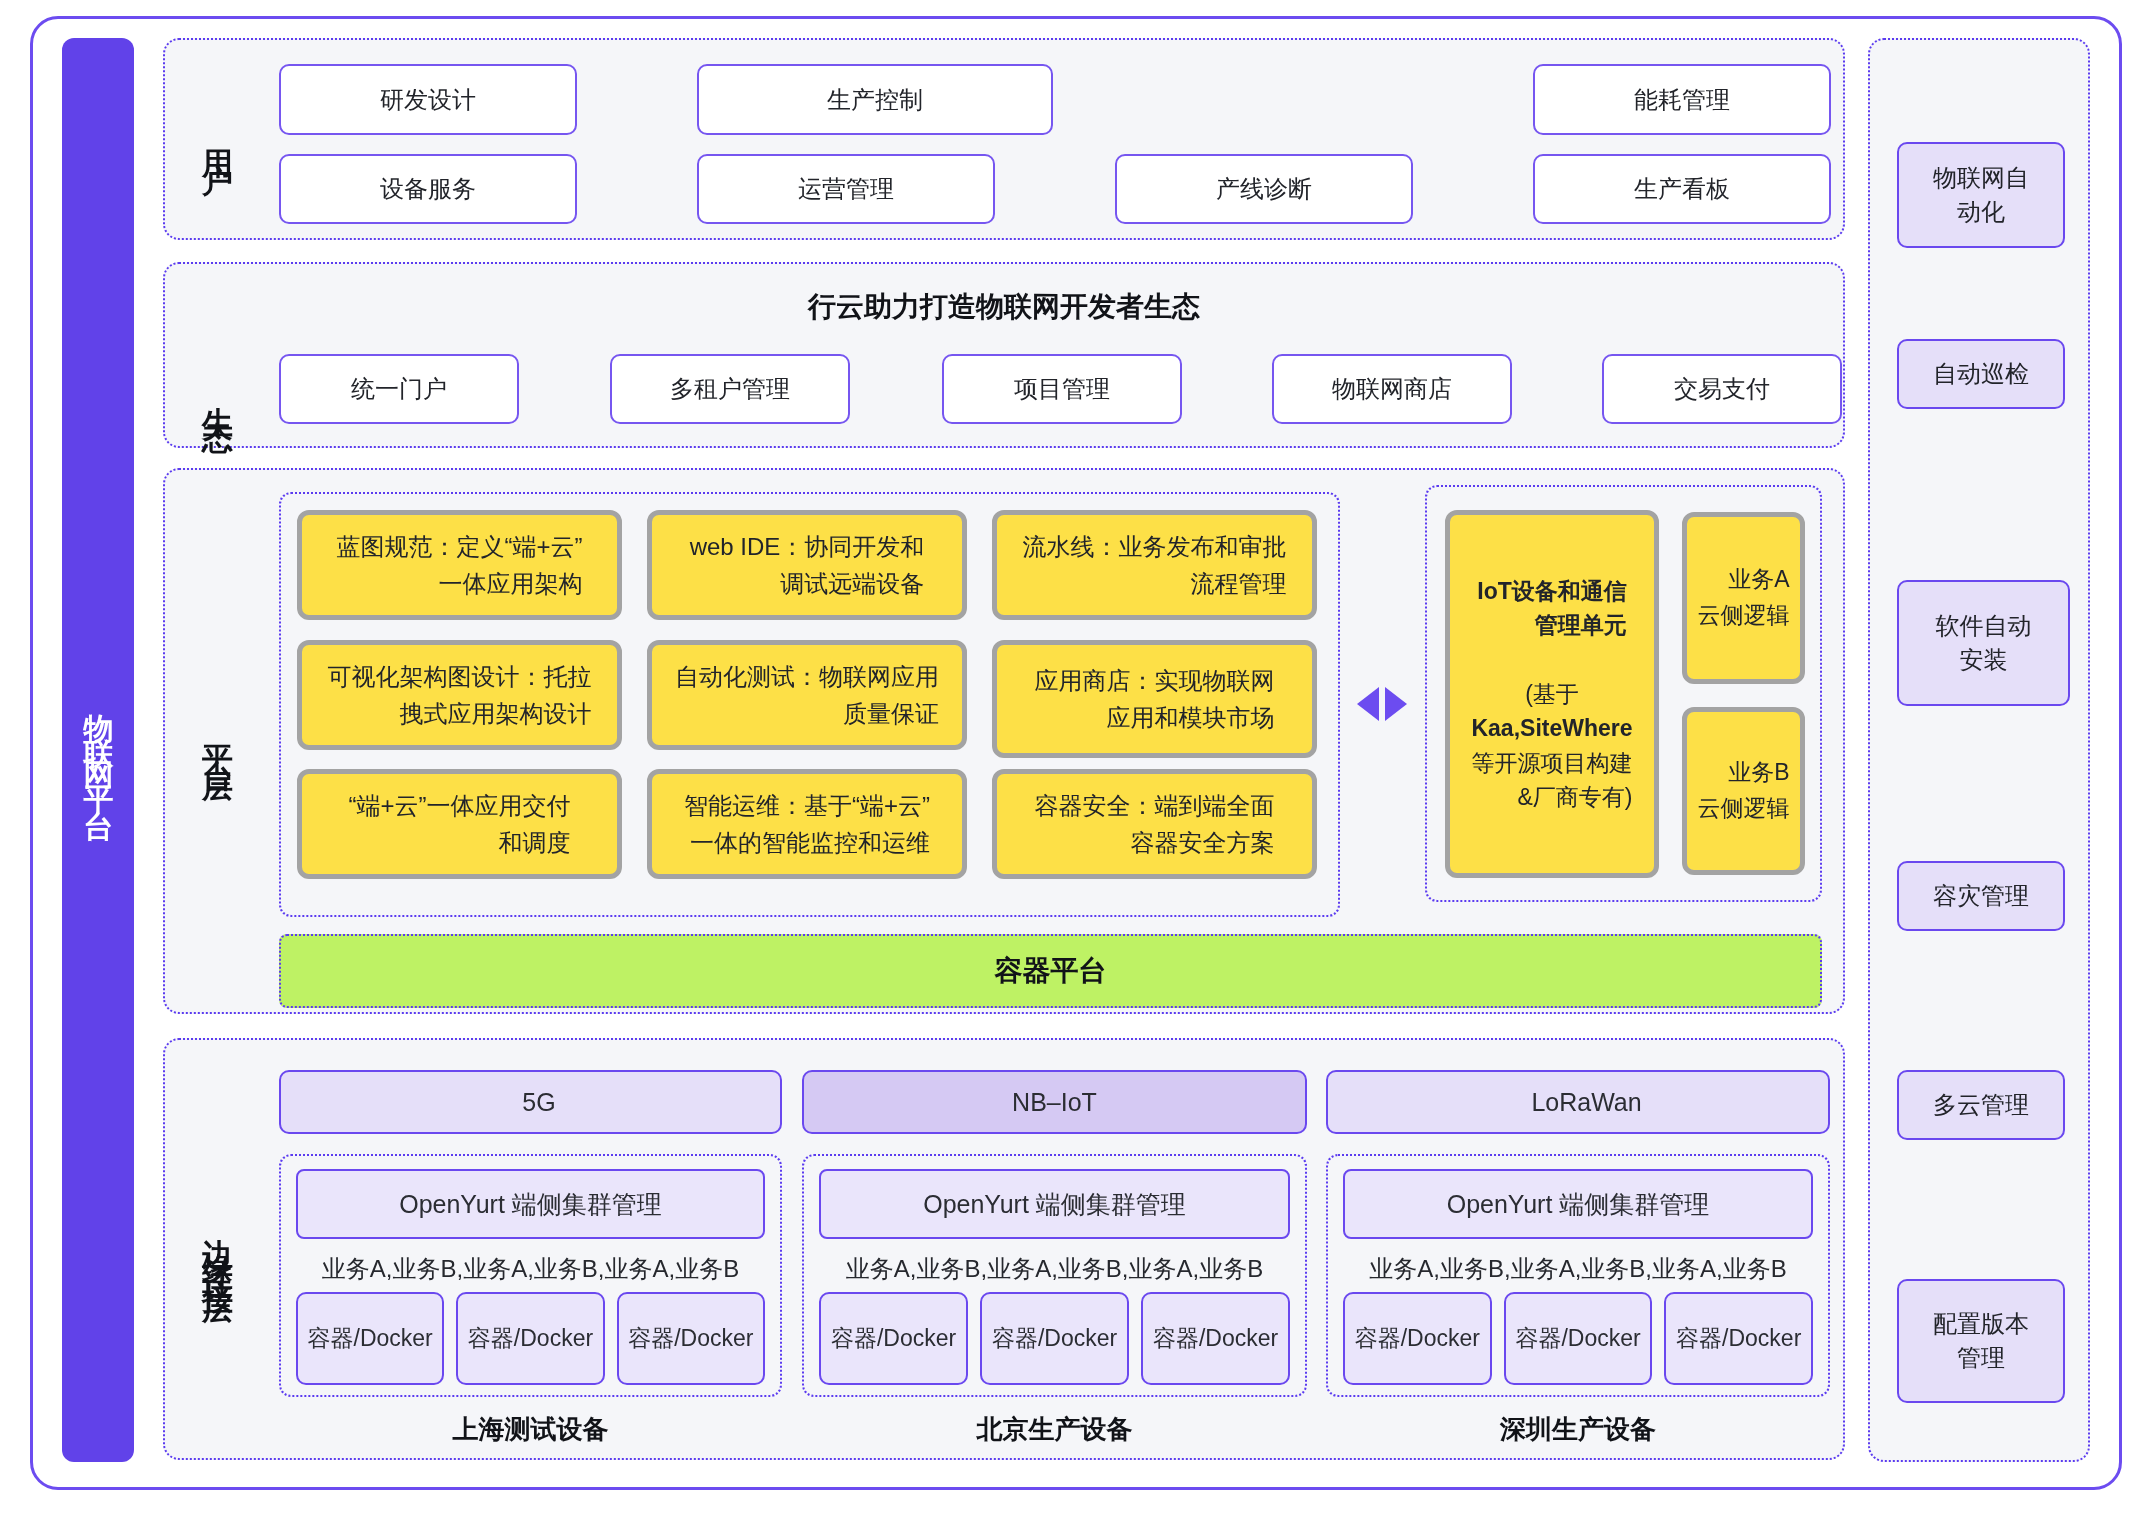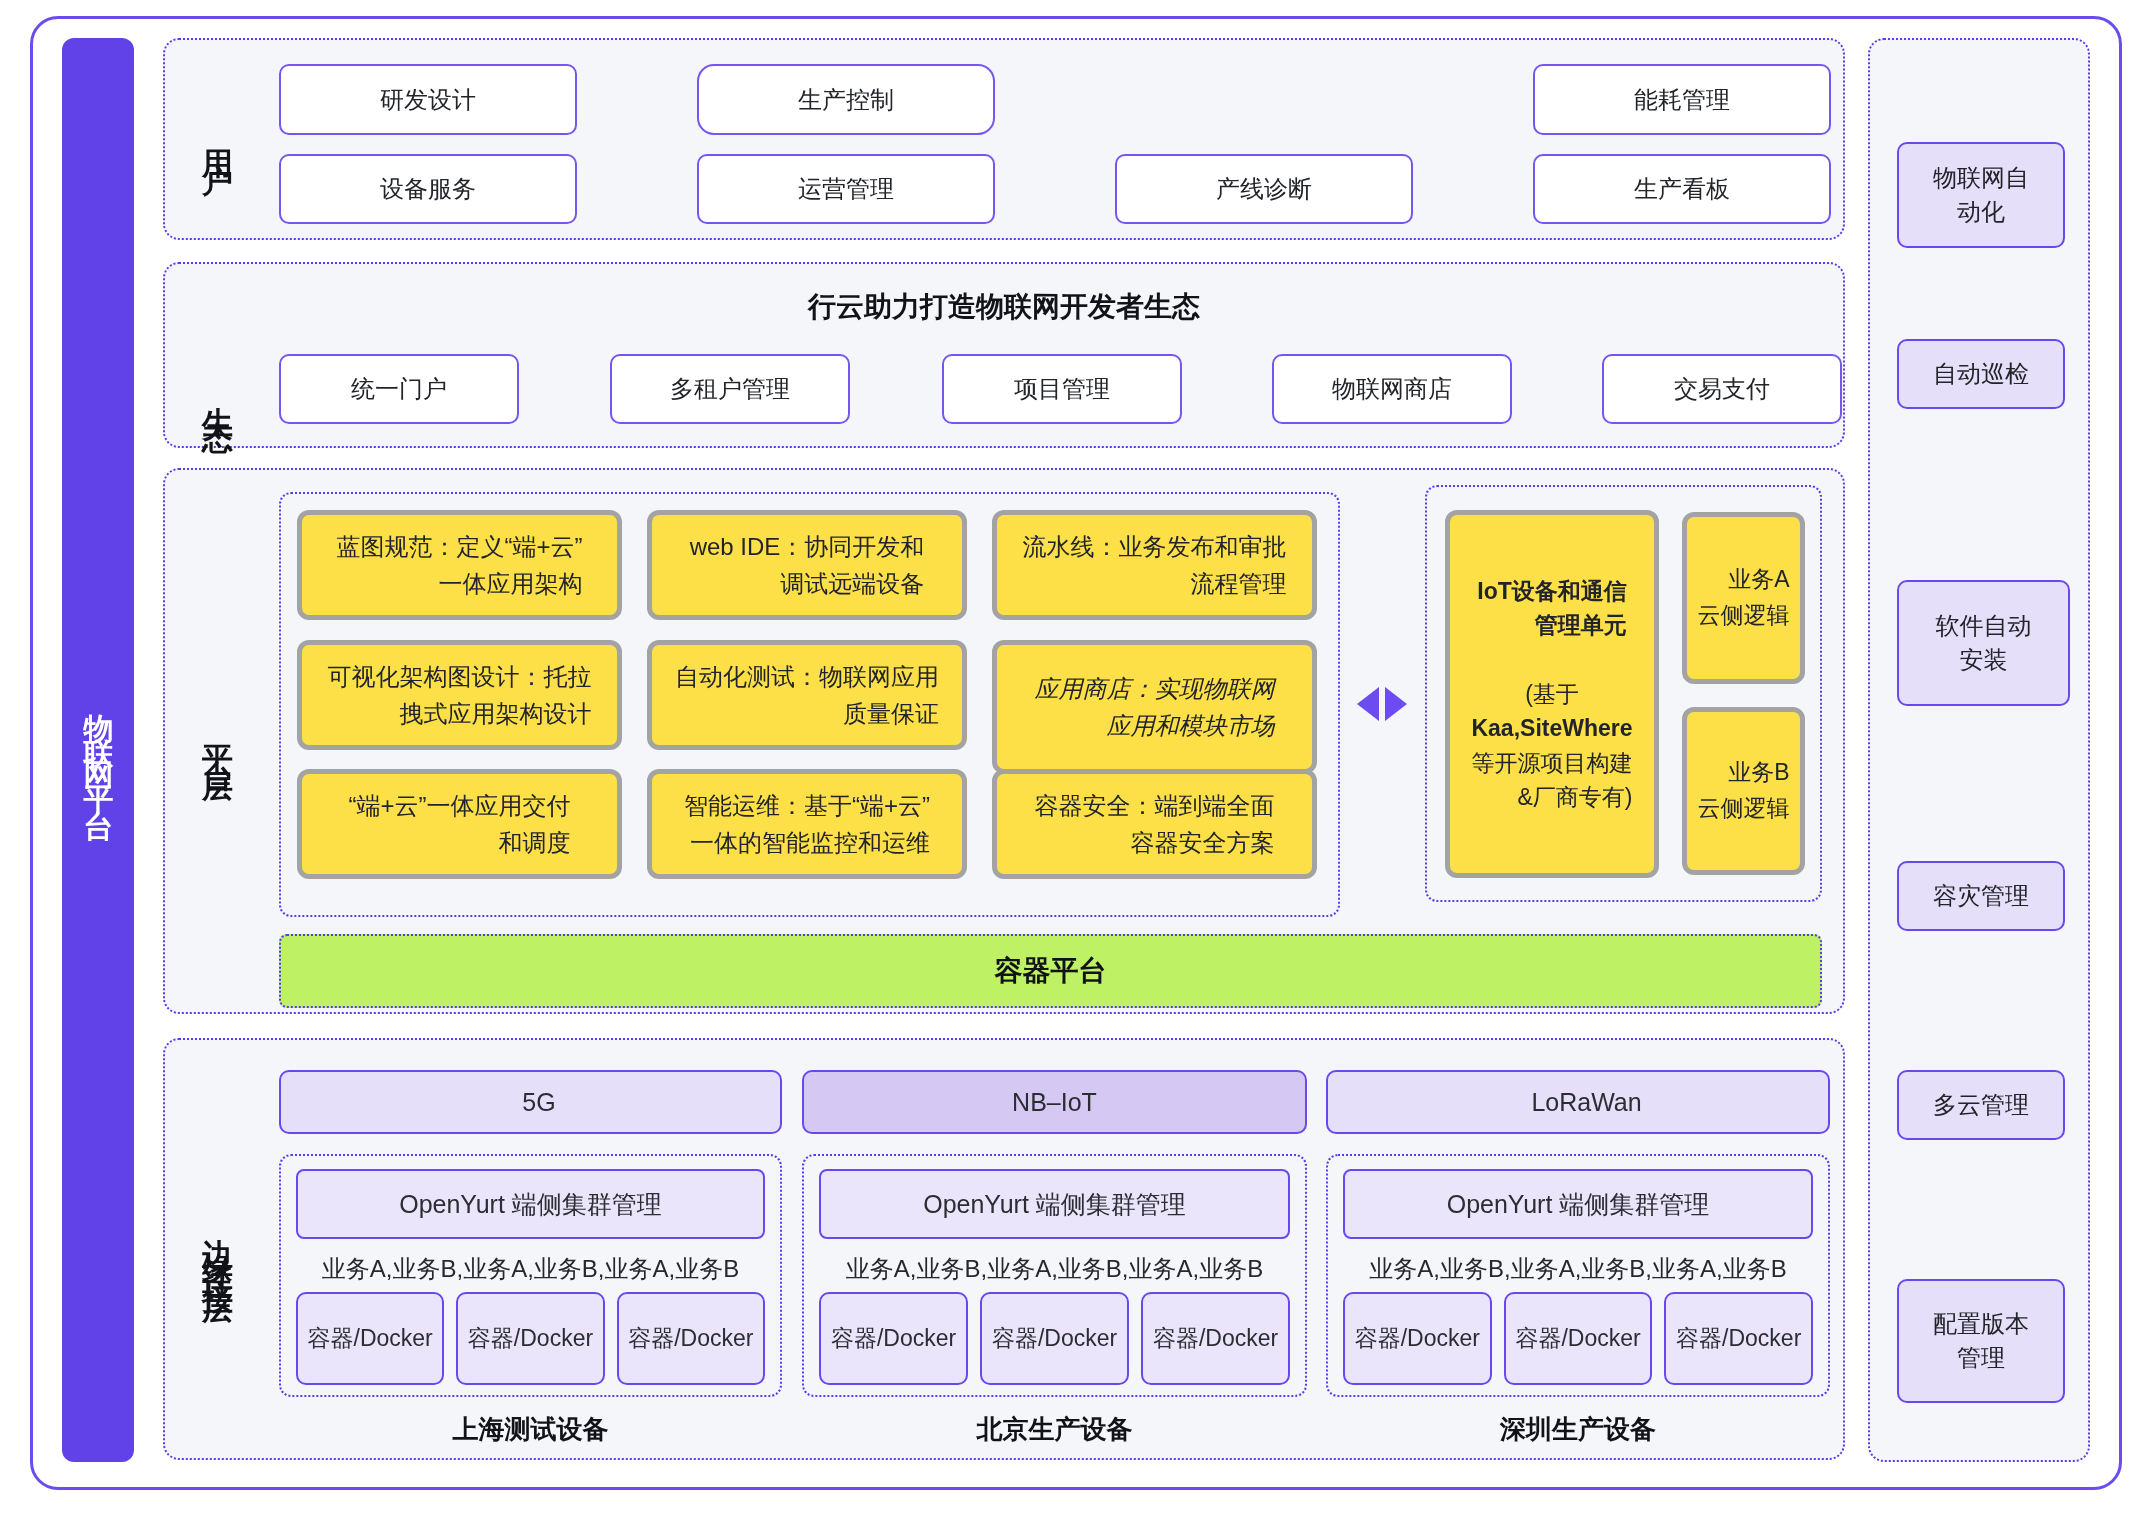--- a/index.html
+++ b/index.html
@@ -38,21 +38,21 @@
 
   <div class="abs sidebar" style="left:62px;top:38px;width:72px;height:1424px;">
     <div class="v-text">物联网平台</div>
   </div>
 
   <div class="abs section" style="left:163px;top:38px;width:1682px;height:202px;">
     <div class="abs sec-label" style="left:30px;top:0;width:44px;height:100%;">
       <div class="v-text">用户</div>
     </div>
     <div class="abs wbox" style="left:114px;top:24px;width:298px;height:71px;">研发设计</div>
-    <div class="abs wbox" style="left:532px;top:24px;width:298px;height:71px;border-radius:17px;">生产控制</div>
+    <div class="abs wbox" style="left:532px;top:24px;width:356px;height:71px;">生产控制</div>
     <div class="abs wbox" style="left:1368px;top:24px;width:298px;height:71px;">能耗管理</div>
     <div class="abs wbox" style="left:114px;top:114px;width:298px;height:70px;">设备服务</div>
     <div class="abs wbox" style="left:532px;top:114px;width:298px;height:70px;">运营管理</div>
     <div class="abs wbox" style="left:950px;top:114px;width:298px;height:70px;">产线诊断</div>
     <div class="abs wbox" style="left:1368px;top:114px;width:298px;height:70px;">生产看板</div>
   </div>
 
   <div class="abs section" style="left:163px;top:262px;width:1682px;height:186px;">
     <div class="abs title" style="left:0;top:24px;width:100%;">行云助力打造物联网开发者生态</div>
     <div class="abs sec-label" style="left:30px;top:84px;width:44px;height:96px;">
@@ -74,21 +74,21 @@
     <div class="abs cap preline" style="left:132px;top:40px;width:325px;height:110px;">蓝图规范：定义“端+云”
 一体应用架构</div>
     <div class="abs cap preline" style="left:482px;top:40px;width:320px;height:110px;">web IDE：协同开发和
 调试远端设备</div>
     <div class="abs cap preline" style="left:827px;top:40px;width:325px;height:110px;">流水线：业务发布和审批
 流程管理</div>
     <div class="abs cap preline" style="left:132px;top:170px;width:325px;height:110px;">可视化架构图设计：托拉
 拽式应用架构设计</div>
     <div class="abs cap preline" style="left:482px;top:170px;width:320px;height:110px;">自动化测试：物联网应用
 质量保证</div>
-    <div class="abs cap preline" style="left:827px;top:170px;width:325px;height:134px;font-style:italic;">应用商店：实现物联网
+    <div class="abs cap preline" style="left:827px;top:170px;width:325px;height:118px;">应用商店：实现物联网
 应用和模块市场</div>
     <div class="abs cap preline" style="left:132px;top:299px;width:325px;height:110px;">“端+云”一体应用交付
 和调度</div>
     <div class="abs cap preline" style="left:482px;top:299px;width:320px;height:110px;">智能运维：基于“端+云”
 一体的智能监控和运维</div>
     <div class="abs cap preline" style="left:827px;top:299px;width:325px;height:110px;">容器安全：端到端全面
 容器安全方案</div>
 
     <div class="abs" style="left:1192px;top:217px;width:56px;height:34px;display:flex;gap:6px;align-items:center;">
       <div class="tri tri-l"></div>

